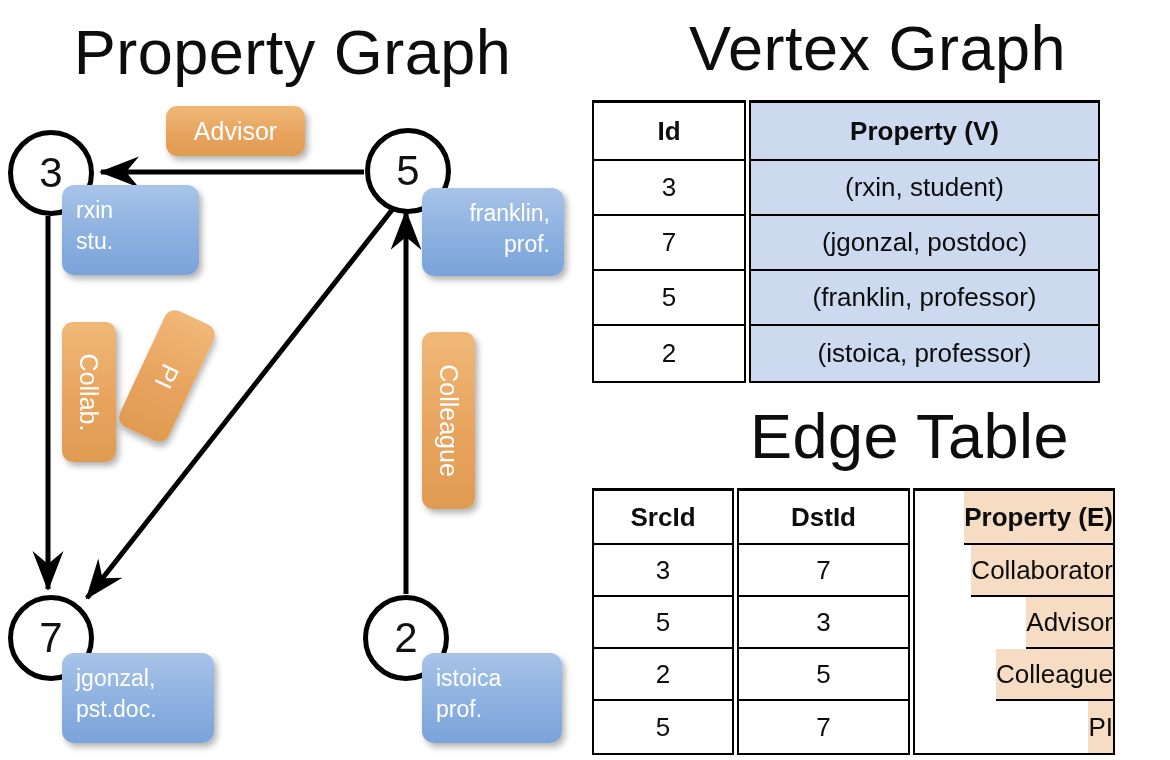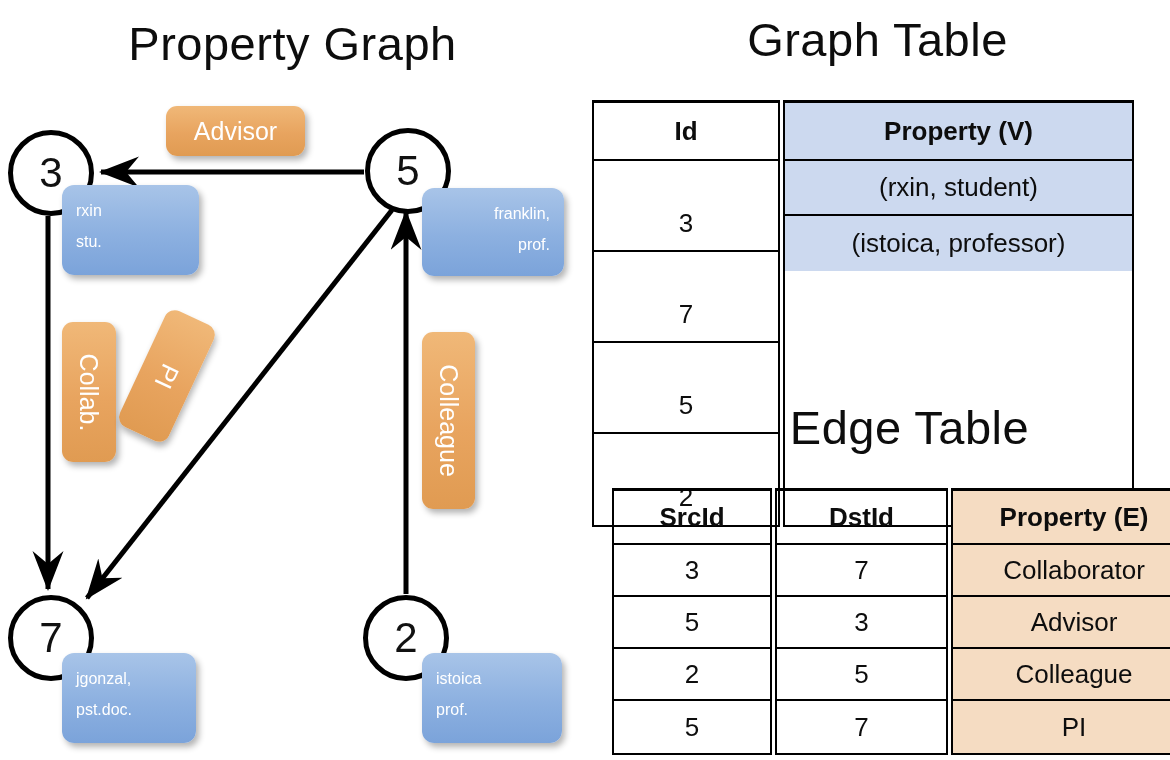--- a/index.html
+++ b/index.html
@@ -13,21 +13,21 @@
     position: relative;
     overflow: hidden;
     font-family: "Liberation Sans", sans-serif;
     color: #000000;
   }
 
   
   .page-title {
     position: absolute;
     font-weight: 400;
-    font-size: 47px;
+    font-size: 63px;
     letter-spacing: 0.5px;
     color: #0d0d0d;
     white-space: nowrap;
   }
   #title-property-graph { left: 0; top: 16px; width: 585px; text-align: center; }
   #title-vertex-table  { left: 585px; top: 12px; width: 585px; text-align: center; }
   #title-edge-table    { left: 617px; top: 400px; width: 585px; text-align: center; }
 
   
   #graph-canvas {
@@ -61,30 +61,30 @@
   #vertex-5 { left: 365px; top: 128px; }
   #vertex-7 { left: 8px;   top: 595px; }
   #vertex-2 { left: 363px; top: 595px; }
 
   
   .prop-box {
     position: absolute;
     border-radius: 12px;
     background: linear-gradient(180deg, #a8c4e8 0%, #8cb0e0 55%, #7ba3da 100%);
     color: #ffffff;
-    font-size: 16px;
+    font-size: 23px;
     line-height: 31px;
     padding: 10px 14px;
     box-sizing: border-box;
     box-shadow: 3px 4px 6px rgba(0,0,0,0.30);
     white-space: pre-line;
   }
   #prop-box-rxin     { left: 62px;  top: 185px; width: 137px; height: 90px; }
   #prop-box-franklin { left: 422px; top: 188px; width: 142px; height: 88px; text-align: right; }
-  #prop-box-jgonzal  { left: 62px;  top: 653px; width: 134px; height: 90px; }
+  #prop-box-jgonzal  { left: 62px;  top: 653px; width: 152px; height: 90px; }
   #prop-box-istoica  { left: 422px; top: 653px; width: 140px; height: 90px; }
 
   
   .edge-label {
     position: absolute;
     border-radius: 11px;
     background: linear-gradient(180deg, #f0b878 0%, #e8a45f 55%, #e09b52 100%);
     color: #ffffff;
     box-sizing: border-box;
     box-shadow: 3px 4px 6px rgba(0,0,0,0.30);
@@ -133,39 +133,39 @@
     color: #0d0d0d;
     white-space: nowrap;
   }
   .cell:last-child { border-bottom: none; }
   .cell.head { font-weight: bold; font-size: 26px; }
   .fill-blue   { background: #ccd9ef; }
   .fill-orange { background: #f5dcc2; }
 
   
   #vertex-table { left: 592px; top: 100px; }
-  #vertex-table .col-id   { width: 188px; gap: 36px; }
+  #vertex-table .col-id   { width: 154px; }
   #vertex-table .col-prop { width: 351px; }
   #vertex-table .cell     { height: 55px; }
   #vertex-table .cell.head{ height: 58px; }
 
   
   #edge-table { left: 592px; top: 488px; }
-  #edge-table .col-src  { width: 160px; margin-left: 20px; }
+  #edge-table .col-src  { width: 142px; }
   #edge-table .col-dst  { width: 173px; }
-  #edge-table .col-prop { width: 246px; }
+  #edge-table .col-prop { width: 202px; align-items: flex-end; }
   #edge-table .cell     { height: 52px; }
   #edge-table .cell.head{ height: 54px; }
 </style>
 </head>
 <body>
 
 <div class="page-title" id="title-property-graph">Property Graph</div>
 
-<div class="page-title" id="title-vertex-table">Graph Table</div>
+<div class="page-title" id="title-vertex-table">Vertex Graph</div>
 
 <div class="page-title" id="title-edge-table">Edge Table</div>
 
 <div id="graph-canvas">
 
   <svg id="graph-edges" viewBox="0 0 585 760">
     <defs>
       <marker id="arrowhead" markerWidth="9" markerHeight="9" refX="7.6" refY="3.1" orient="auto" markerUnits="strokeWidth">
         <path d="M0,0 L8,3.1 L0,6.2 L2.6,3.1 Z" fill="#000000"></path>
       </marker>
@@ -223,20 +223,22 @@
   <div class="tbl-col col-id">
     <div class="cell head">Id</div>
     <div class="cell">3</div>
     <div class="cell">7</div>
     <div class="cell">5</div>
     <div class="cell">2</div>
   </div>
   <div class="tbl-col col-prop">
     <div class="cell head fill-blue">Property (V)</div>
     <div class="cell fill-blue">(rxin, student)</div>
+    <div class="cell fill-blue">(jgonzal, postdoc)</div>
+    <div class="cell fill-blue">(franklin, professor)</div>
     <div class="cell fill-blue">(istoica, professor)</div>
   </div>
 </div>
 
 <div class="tbl" id="edge-table">
   <div class="tbl-col col-src">
     <div class="cell head">SrcId</div>
     <div class="cell">3</div>
     <div class="cell">5</div>
     <div class="cell">2</div>

